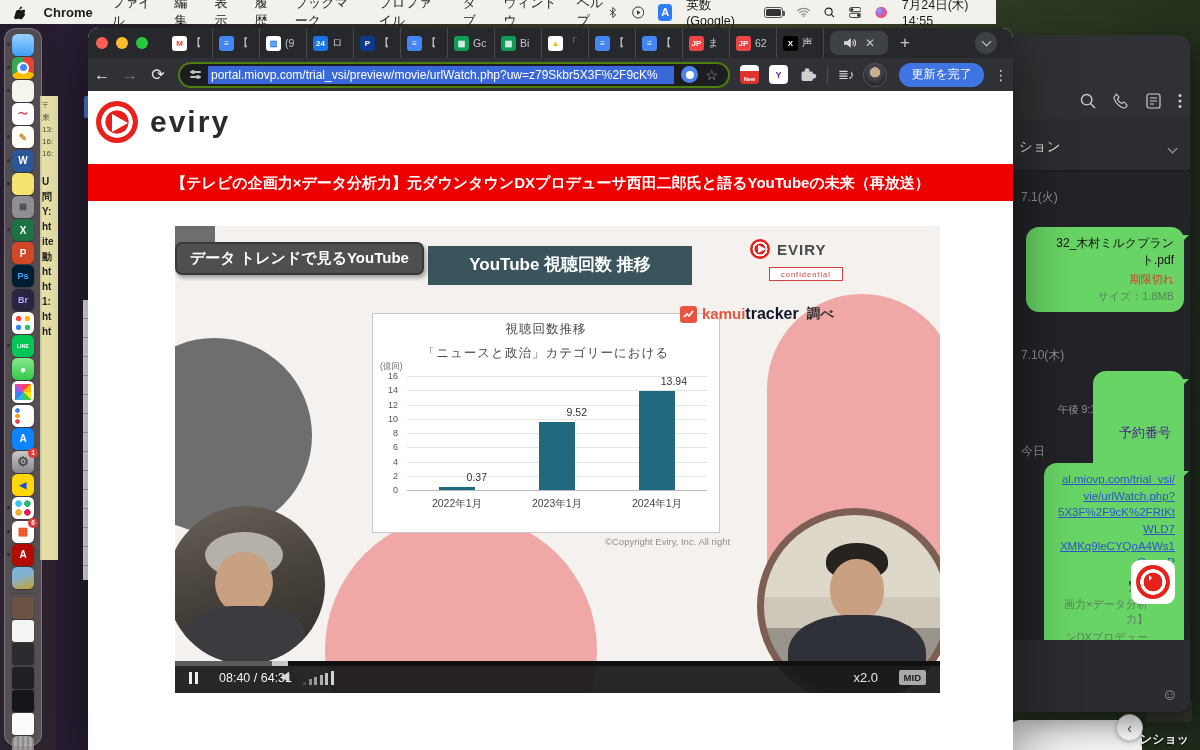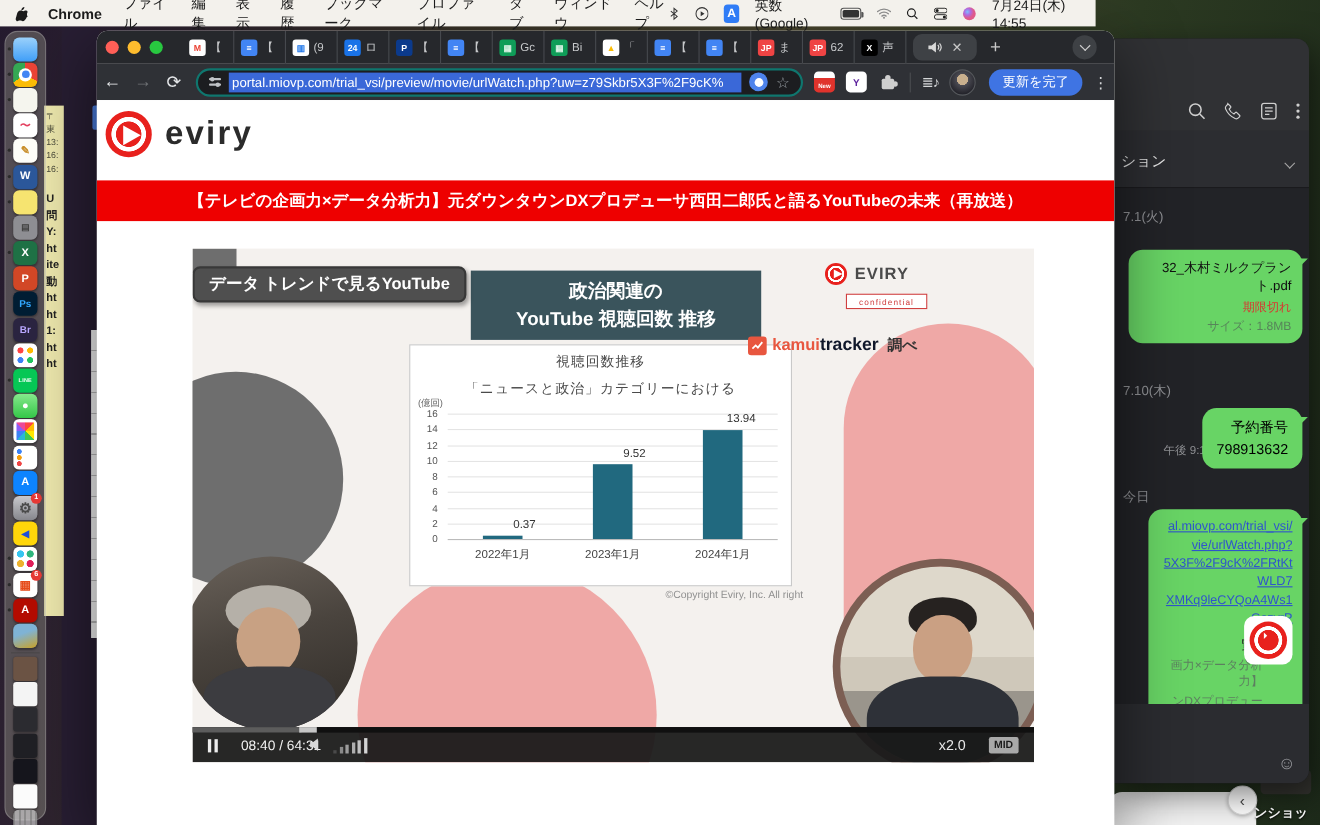--- a/index.html
+++ b/index.html
@@ -88,21 +88,21 @@
   .fv-x{background:#000;color:#fff;}
   #active-tab { margin-left:6px; width:58px; height:24px; background:#3e4145; border-radius:8px; display:flex; align-items:center; justify-content:center; gap:8px; }
   #active-tab .x { color:#c8c8c8; font-size:12px; }
   #newtab-btn { color:#c8c8c8; font-size:17px; margin-left:12px; }
   #tabsearch { margin-left:auto; margin-right:16px; width:22px; height:22px; background:#3e4145; border-radius:50%; display:flex; align-items:center; justify-content:center; }
   .chev { width:7px; height:7px; border-right:1.6px solid #cfcfcf; border-bottom:1.6px solid #cfcfcf; transform:rotate(45deg); margin-top:-3px; }
 
   #toolbar { position:absolute; left:0; top:30px; right:0; height:33px; background:#2f3136; display:flex; align-items:center; }
   .nav-ic { font-size:16px; color:#e4e6e8; width:28px; text-align:center; }
   .nav-ic.dim { color:#6f7276; }
-  #omnibox { margin-left:6px; width:552px; height:26px; background:#1c1d20; border:2px solid #0f766e; border-radius:14px; display:flex; align-items:center; padding:0 10px; gap:7px; }
+  #omnibox { margin-left:6px; width:552px; height:26px; background:#1c1d20; border:2px solid #4d7c0f; border-radius:14px; display:flex; align-items:center; padding:0 10px; gap:7px; }
   #omnibox .tune { display:flex; flex-direction:column; gap:3px; }
   #omnibox .tune i { display:block; width:11px; height:1.6px; background:#bfc2c6; border-radius:1px; position:relative; }
   #omnibox .tune i::after { content:""; position:absolute; top:-1.4px; width:4px; height:4px; border-radius:50%; background:#bfc2c6; }
   #omnibox .tune i:first-child::after { left:1px; } #omnibox .tune i:last-child::after { right:1px; }
   #url-text { font-size:12px; color:#fff; background:#3a68d8; padding:2px 3px; white-space:nowrap; overflow:hidden; flex:1; }
   .lens { width:17px; height:17px; border-radius:50%; background:#4e83ec; position:relative; flex:0 0 auto; }
   .lens::before { content:""; position:absolute; inset:4.5px; background:#fff; border-radius:50%; }
   .star { color:#9aa0a6; font-size:14px; }
   .ext { width:19px; height:19px; border-radius:4px; margin-left:10px; display:flex; align-items:center; justify-content:center; font-size:9px; font-weight:bold; flex:0 0 auto; }
   .ext-new { background:linear-gradient(#fff 0 32%,#e0332c 32%); color:#fff; font-size:5.5px; align-items:flex-end; padding-bottom:2px; }
@@ -182,21 +182,21 @@
   #line-chat { position:absolute; left:0; top:136px; right:0; bottom:72px; background:#222327;text-align:right; }
   .ldate { position:absolute; left:8px; font-size:12px; color:#8f9094; }
   .bubble { position:absolute; right:6px; background:#68d465; border-radius:13px; padding:8px 10px; }
   .bubble::after { content:""; position:absolute; right:-5px; top:8px; width:0; height:0; border-left:9px solid #68d465; border-bottom:9px solid transparent; }
   .msg-time { position:absolute; font-size:10.5px; color:#8f9094; }
   #b1 { top:56px; width:158px; }
   #b1 .fn { font-size:12px; color:#111; }
   #b1 .st { font-size:11px; color:#d63a32; margin-top:3px; }
   #b1 .sz { font-size:11px; color:#57855a; margin-top:2px; }
   #b2 { top:200px; padding:8px 13px; }
-  #b2 .l { font-size:13px; color:#000000; line-height:1.5; }
+  #b2 .l { font-size:13px; color:#4c1d95; line-height:1.5;margin-top:44px; }
   #b3 { top:292px; width:140px; padding:8px 9px 12px; }
   #b3 .lk { font-size:11.5px; color:#2f55cc; text-decoration:underline; line-height:1.45; word-break:break-all; }
   #b3 .pl { font-size:11.5px; color:#222; margin-top:8px; }
   #b3 .gv { font-size:11px; color:#5d7f60; margin-top:3px; width:95px; }
   #b3 .thumb { position:absolute; right:9px; top:97px; width:44px; height:44px; background:#fff; border-radius:9px; display:flex; align-items:center; justify-content:center; }
   #line-input { position:absolute; left:0; bottom:0; right:0; height:72px; background:#2b2c30; border-radius:0 0 12px 0; }
   #smiley { position:absolute; right:12px; bottom:8px; font-size:16px; color:#9a9b9f; }
 
   
   #ss-bar { left:1008px; top:720px; width:134px; height:30px; background:#f2f2f2; border-radius:12px 12px 0 0; z-index:20; }
@@ -509,21 +509,20 @@
 
     <div id="video">
       <div class="decor" style="left:0;top:0;width:40px;height:22px;border-radius:0;background:#6e6e6e"></div>
       <div class="decor" style="left:-58px;top:112px;width:195px;height:195px;background:#6e6e6e"></div>
       <div class="decor" style="left:700px;top:130px;width:230px;height:230px;background:#6e6e6e"></div>
       <div class="decor" style="left:150px;top:288px;width:272px;height:272px;background:#efa8a6"></div>
       <div class="decor" style="left:592px;top:68px;width:190px;height:400px;border-radius:100px;background:#efa8a6"></div>
 
       <div id="slide-badge">データ トレンドで見るYouTube</div>
       <div id="slide-title">
-        <div>政治関連の</div>
         <div>YouTube 視聴回数 推移</div>
       </div>
       <div id="slide-brand">
         <span class="eviry-circ ec-sm"></span>
         <span class="wd">EVIRY</span>
       </div>
       <div id="confidential">confidential</div>
       <div id="kamui">
         <span class="kic">
             <svg width="11" height="9" viewBox="0 0 11 9">

